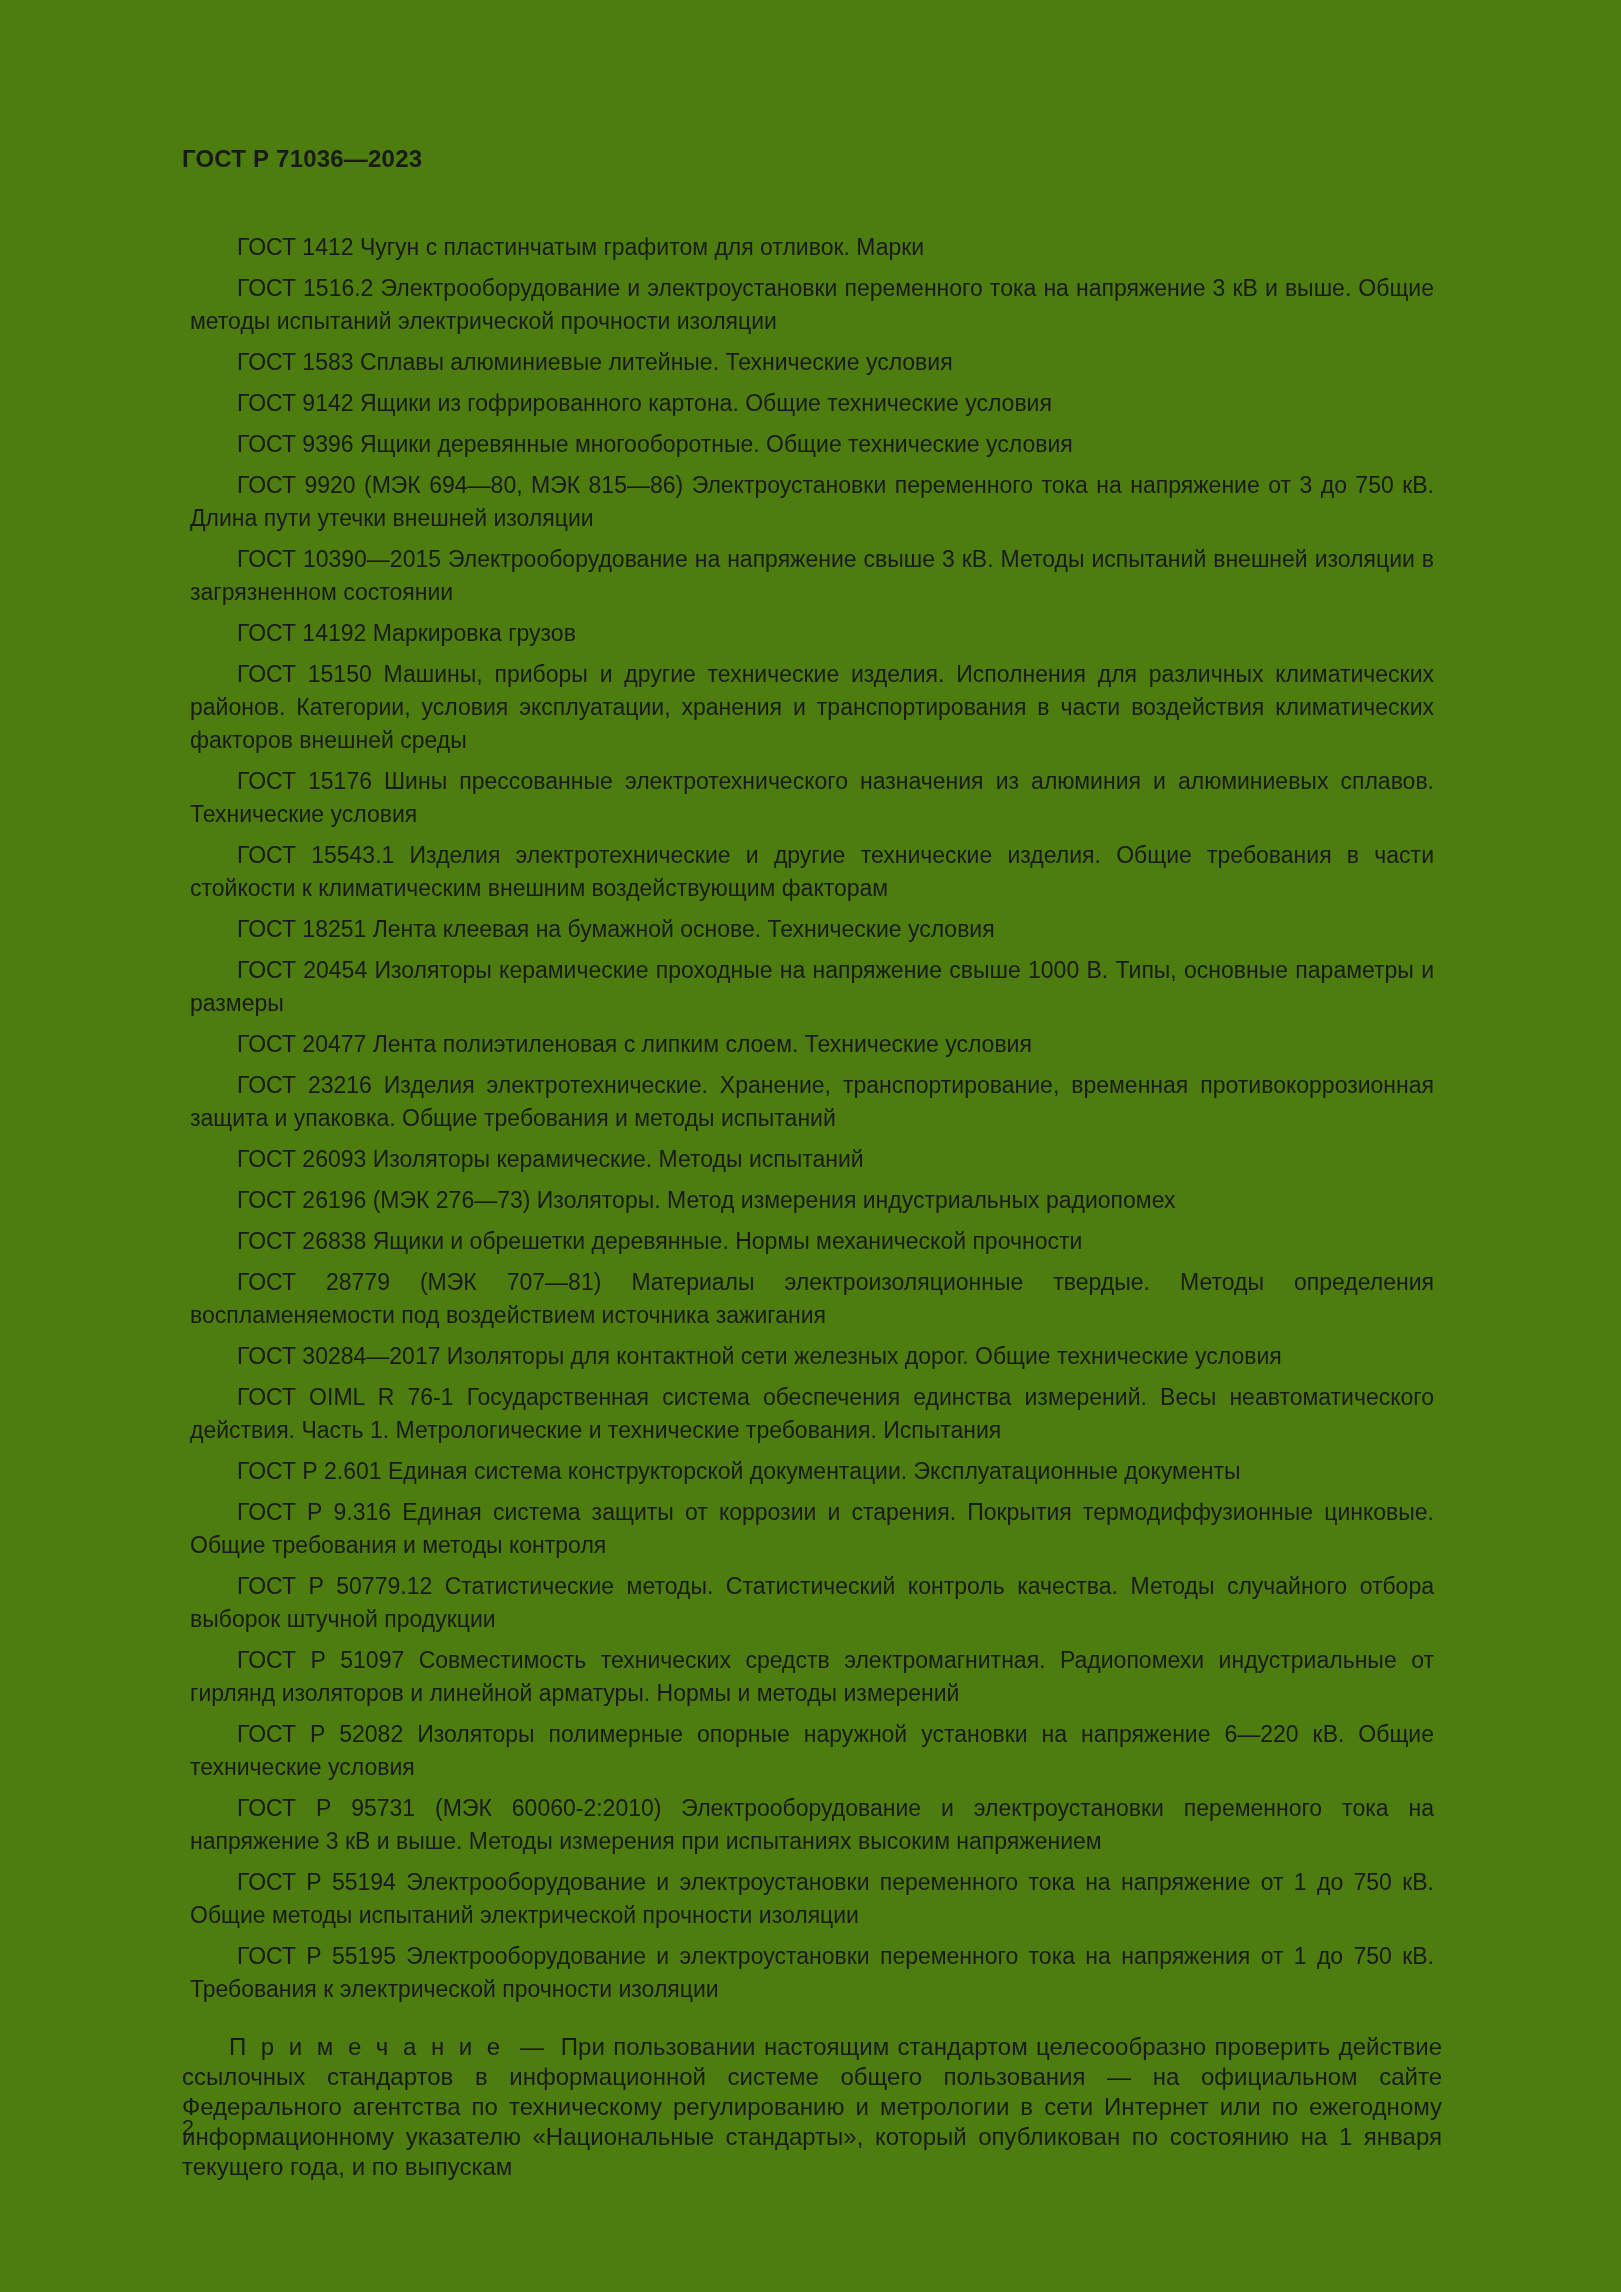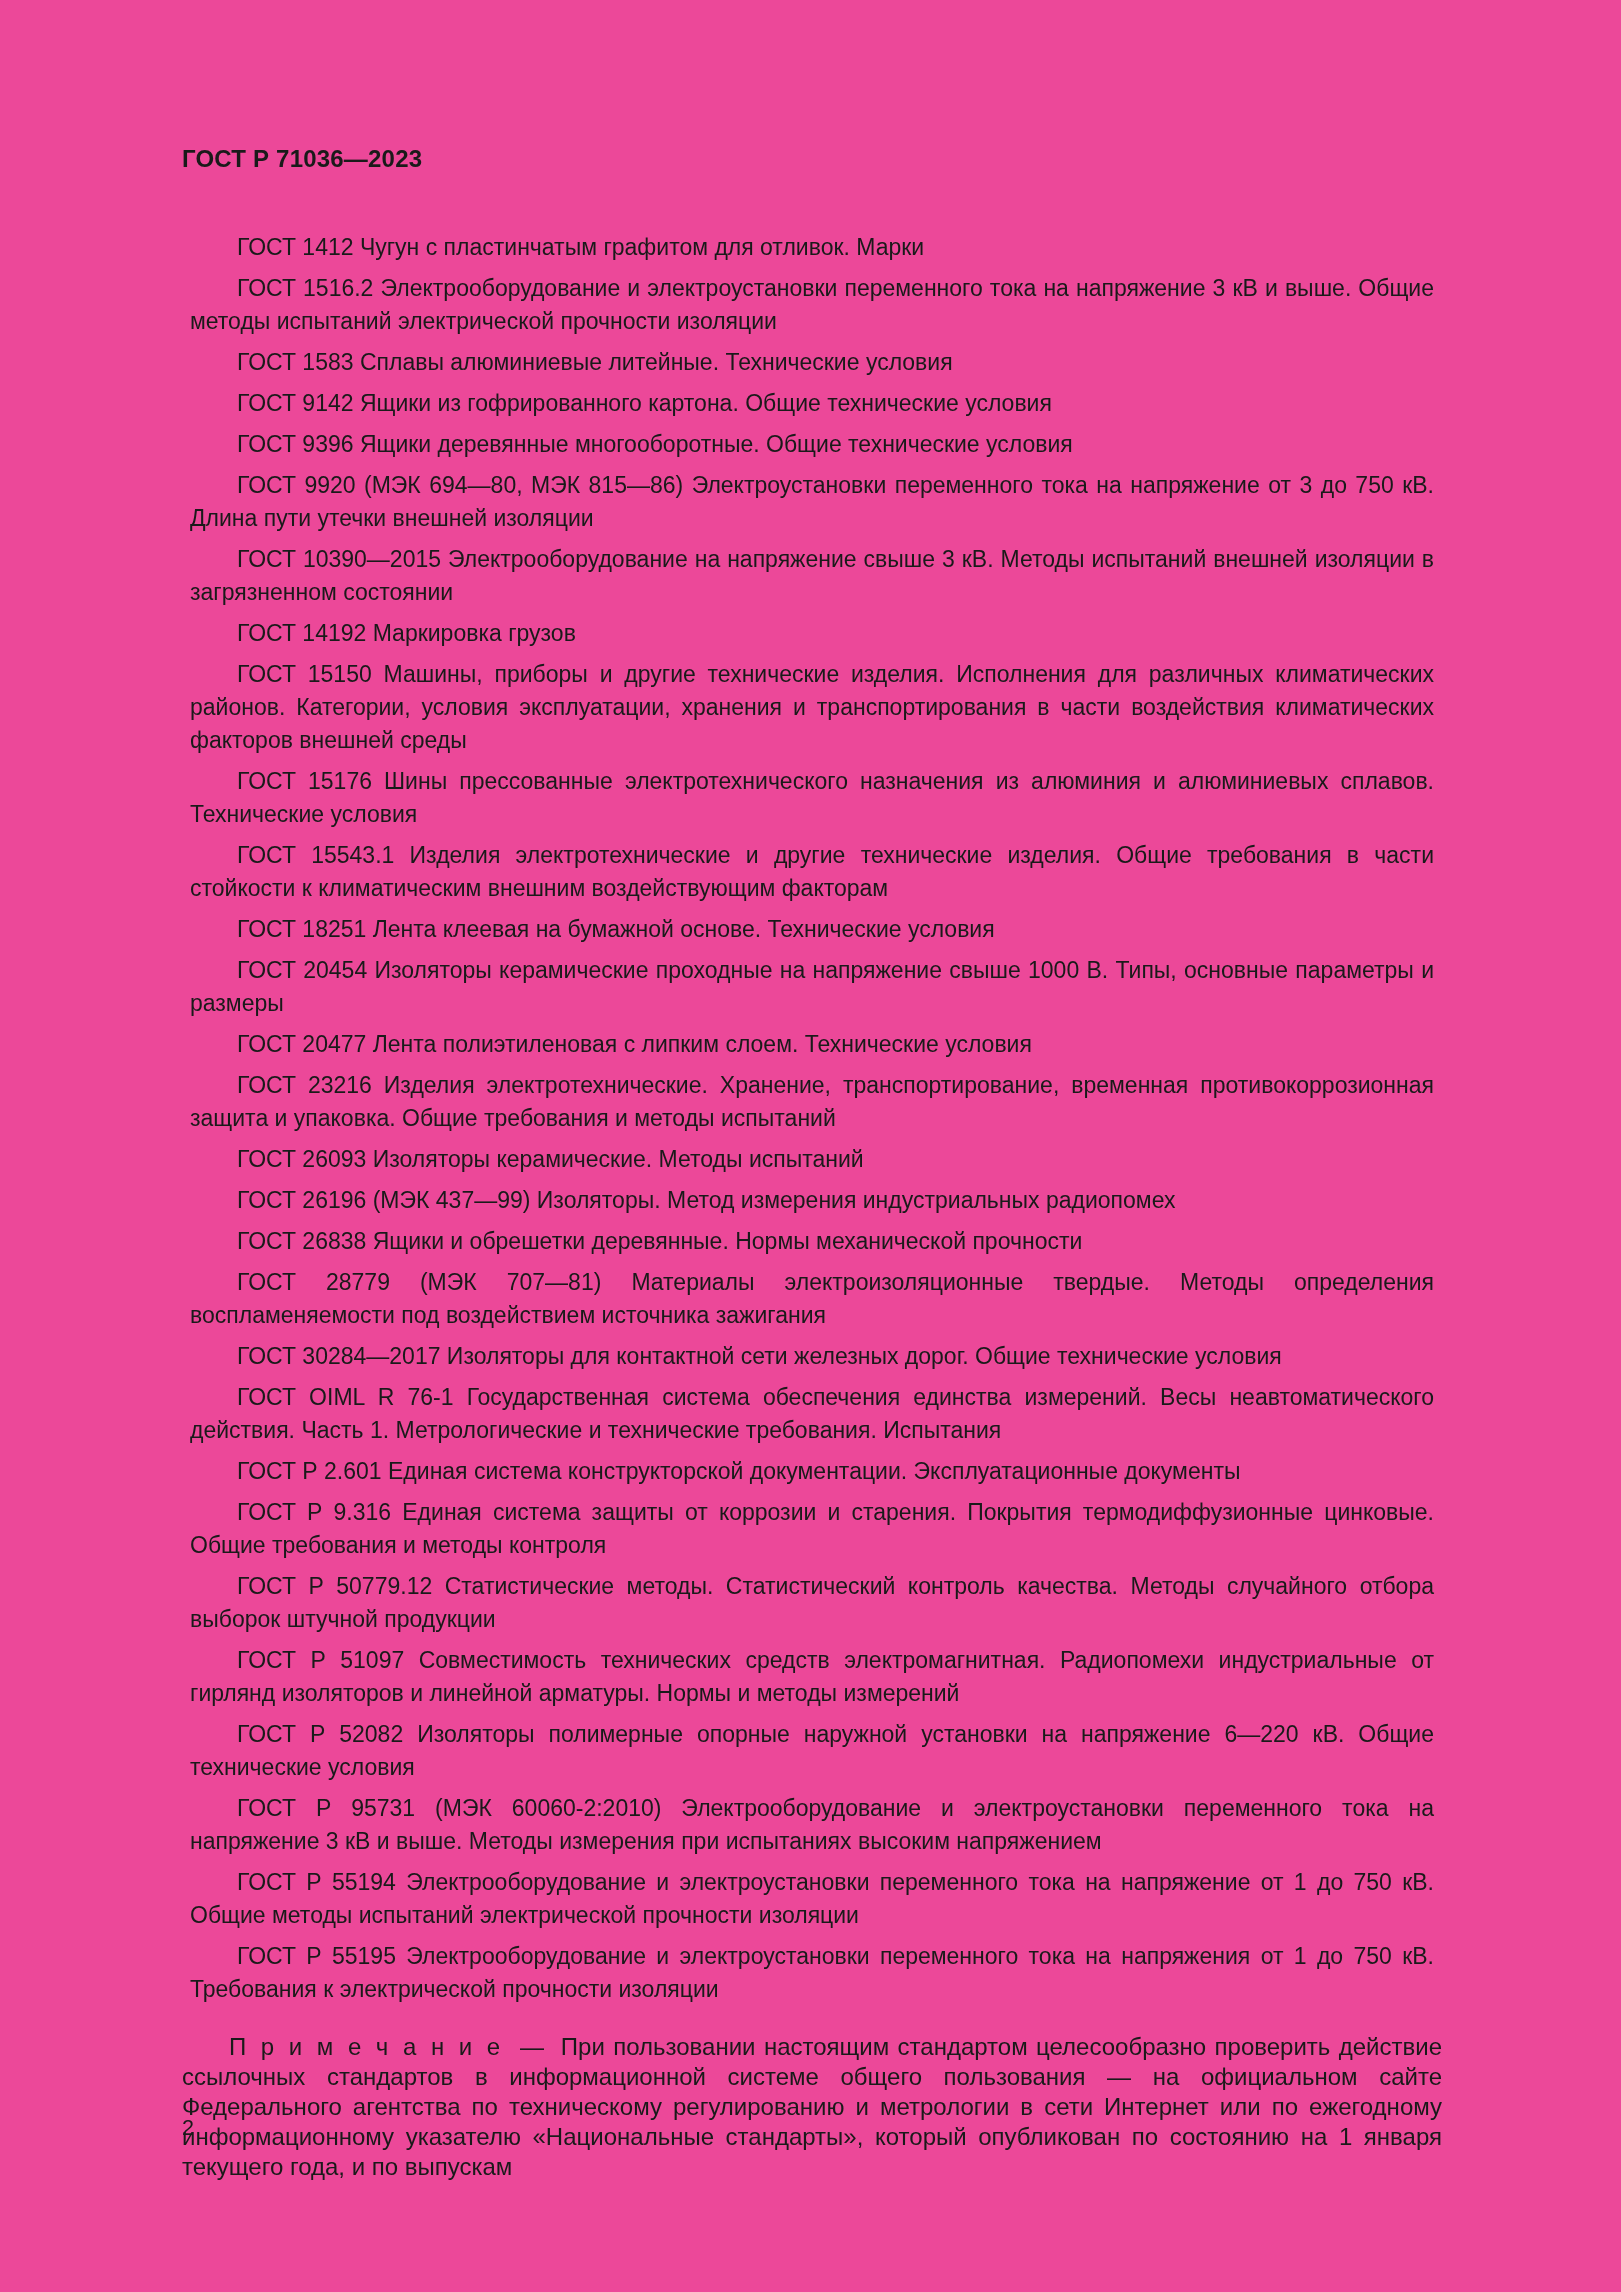--- a/index.html
+++ b/index.html
@@ -8,21 +8,21 @@
     background: #ffffff;
   }
   body {
     font-family: "Liberation Sans", sans-serif;
     color: #1a1a1a;
   }
   .page {
     position: relative;
     width: 1621px;
     height: 2293px;
-    background: #ec4899;
+    background: #4d7c0f;
     box-sizing: border-box;
     overflow: hidden;
   }
   .header {
     position: absolute;
     left: 182px;
     top: 145px;
     font-size: 24px;
     font-weight: bold;
     letter-spacing: 0.2px;
@@ -75,21 +75,21 @@
     <p class="para">ГОСТ 10390—2015 Электрооборудование на напряжение свыше 3 кВ. Методы испытаний внешней изоляции в загрязненном состоянии</p>
     <p class="para">ГОСТ 14192 Маркировка грузов</p>
     <p class="para">ГОСТ 15150 Машины, приборы и другие технические изделия. Исполнения для различных климатических районов. Категории, условия эксплуатации, хранения и транспортирования в части воздействия климатических факторов внешней среды</p>
     <p class="para">ГОСТ 15176 Шины прессованные электротехнического назначения из алюминия и алюминиевых сплавов. Технические условия</p>
     <p class="para">ГОСТ 15543.1 Изделия электротехнические и другие технические изделия. Общие требования в части стойкости к климатическим внешним воздействующим факторам</p>
     <p class="para">ГОСТ 18251 Лента клеевая на бумажной основе. Технические условия</p>
     <p class="para">ГОСТ 20454 Изоляторы керамические проходные на напряжение свыше 1000 В. Типы, основные параметры и размеры</p>
     <p class="para">ГОСТ 20477 Лента полиэтиленовая с липким слоем. Технические условия</p>
     <p class="para">ГОСТ 23216 Изделия электротехнические. Хранение, транспортирование, временная противокоррозионная защита и упаковка. Общие требования и методы испытаний</p>
     <p class="para">ГОСТ 26093 Изоляторы керамические. Методы испытаний</p>
-    <p class="para">ГОСТ 26196 (МЭК 437—99) Изоляторы. Метод измерения индустриальных радиопомех</p>
+    <p class="para">ГОСТ 26196 (МЭК 276—73) Изоляторы. Метод измерения индустриальных радиопомех</p>
     <p class="para">ГОСТ 26838 Ящики и обрешетки деревянные. Нормы механической прочности</p>
     <p class="para">ГОСТ 28779 (МЭК 707—81) Материалы электроизоляционные твердые. Методы определения воспламеняемости под воздействием источника зажигания</p>
     <p class="para">ГОСТ 30284—2017 Изоляторы для контактной сети железных дорог. Общие технические условия</p>
     <p class="para">ГОСТ OIML R 76-1 Государственная система обеспечения единства измерений. Весы неавтоматического действия. Часть 1. Метрологические и технические требования. Испытания</p>
     <p class="para">ГОСТ Р 2.601 Единая система конструкторской документации. Эксплуатационные документы</p>
     <p class="para">ГОСТ Р 9.316 Единая система защиты от коррозии и старения. Покрытия термодиффузионные цинковые. Общие требования и методы контроля</p>
     <p class="para">ГОСТ Р 50779.12 Статистические методы. Статистический контроль качества. Методы случайного отбора выборок штучной продукции</p>
     <p class="para">ГОСТ Р 51097 Совместимость технических средств электромагнитная. Радиопомехи индустриальные от гирлянд изоляторов и линейной арматуры. Нормы и методы измерений</p>
     <p class="para">ГОСТ Р 52082 Изоляторы полимерные опорные наружной установки на напряжение 6—220 кВ. Общие технические условия</p>
     <p class="para">ГОСТ Р 95731 (МЭК 60060-2:2010) Электрооборудование и электроустановки переменного тока на напряжение 3 кВ и выше. Методы измерения при испытаниях высоким напряжением</p>

